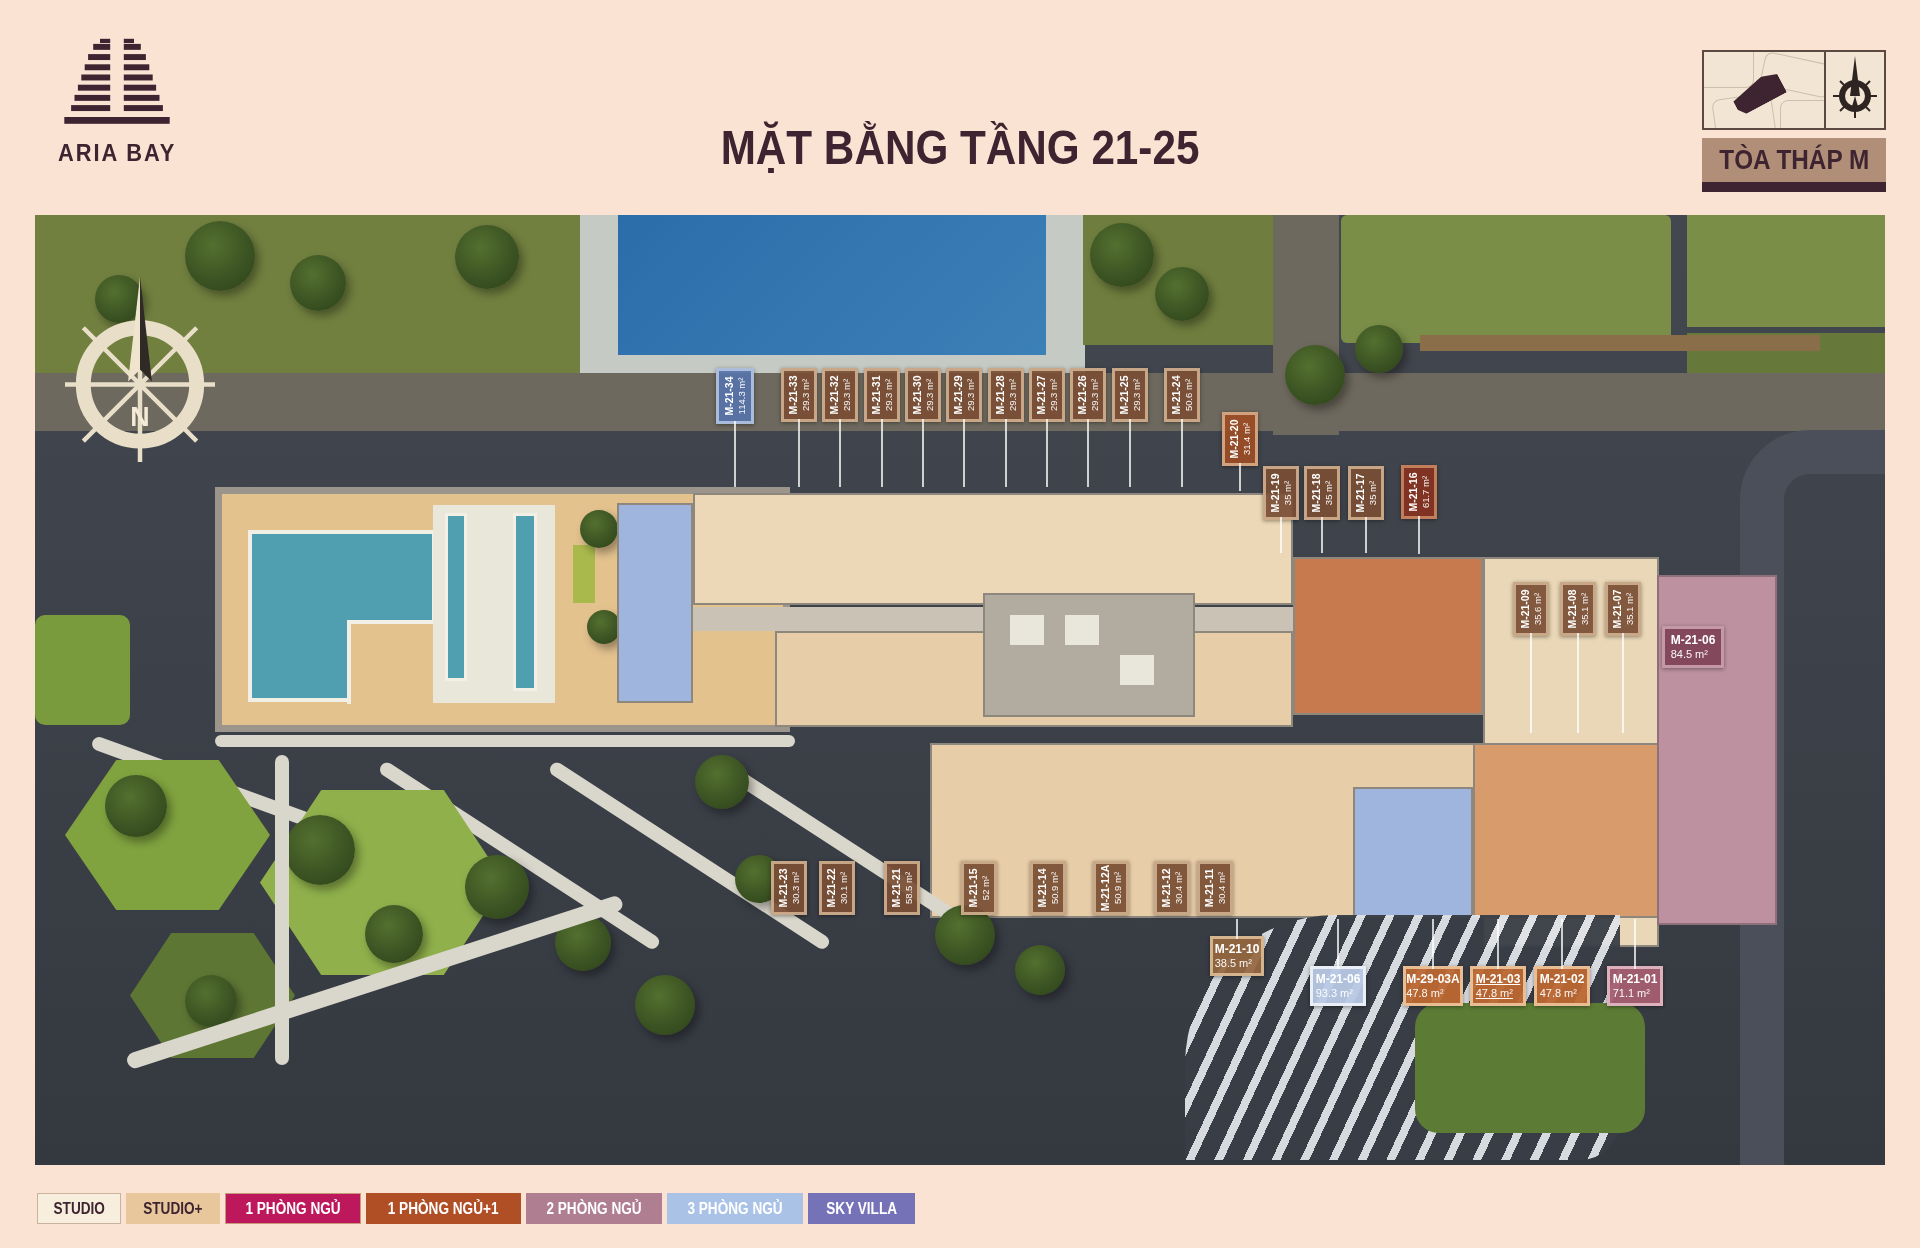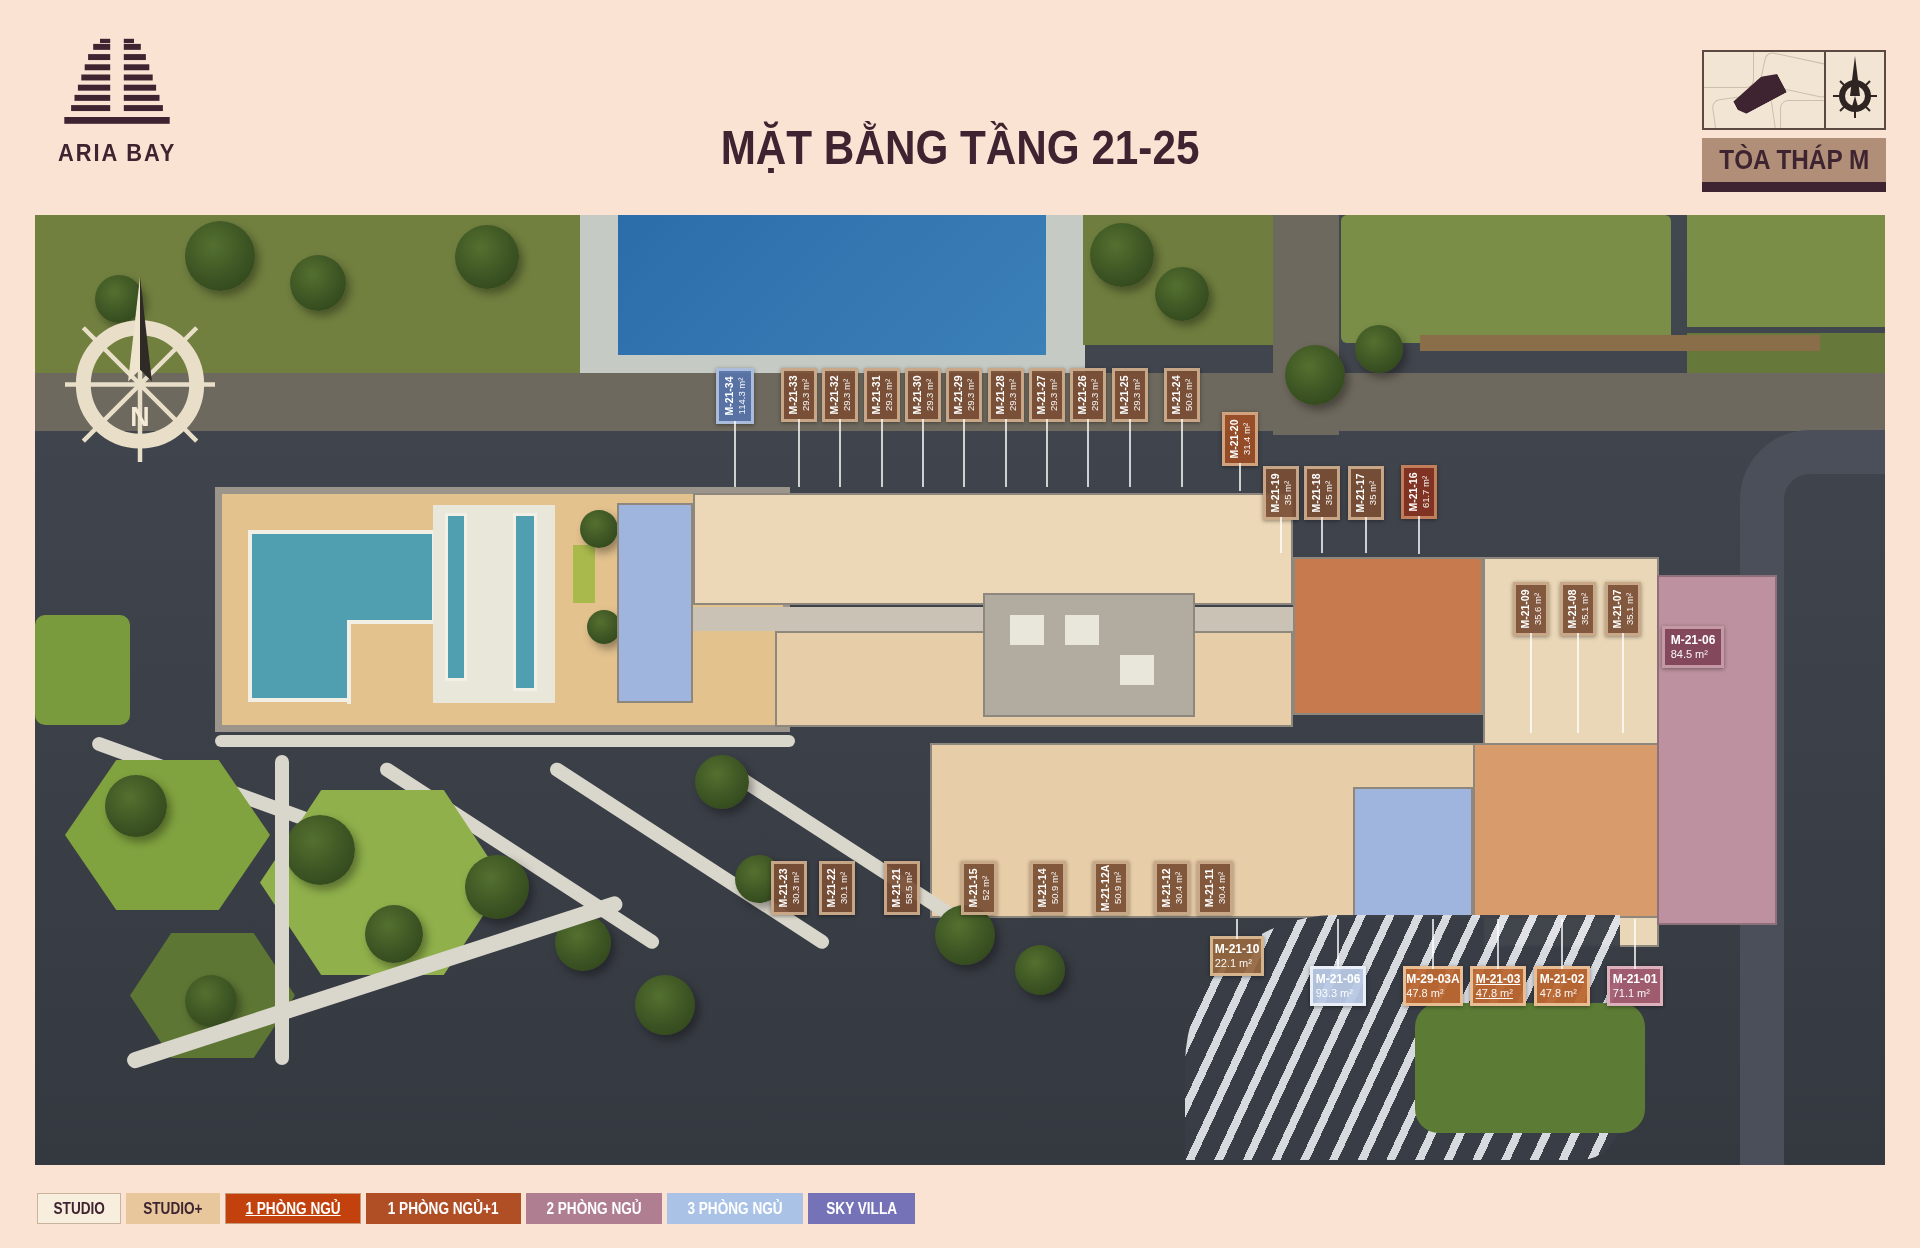--- a/index.html
+++ b/index.html
@@ -407,21 +407,21 @@
       </div>
       <div class="ulabel v" style="left: 1197px; top: 861px; width: 36px; height: 54px; background: rgba(122, 79, 53, 0.93); border: 3px solid rgba(219, 189, 155, 0.8); color: rgb(255, 255, 255); position: absolute;">
         <div class="vin" style="width: 50px;">
           <div class="u-id">M-21-11</div>
           <div class="u-area">30.4 m²</div>
         </div>
       </div>
       <div class="ulabel h" style="left: 1210px; top: 936px; width: 54px; height: 40px; background: rgba(148, 103, 63, 0.93); border: 3px solid rgba(224, 194, 158, 0.85); color: rgb(255, 255, 255); position: absolute;">
         <div class="hin">
           <div class="u-id">M-21-10</div>
-          <div class="u-area">22.1 m²</div>
+          <div class="u-area">38.5 m²</div>
         </div>
         <div class="leader" style="height: 20px; bottom: 100%;"></div>
       </div>
       <div class="ulabel h" style="left: 1310px; top: 966px; width: 56px; height: 40px; background: rgba(184, 200, 228, 0.95); border: 3px solid rgba(240, 243, 248, 0.9); color: rgb(255, 255, 255); position: absolute;">
         <div class="hin">
           <div class="u-id">M-21-06</div>
           <div class="u-area">93.3 m²</div>
         </div>
         <div class="leader" style="height: 50px; bottom: 100%;"></div>
       </div>
@@ -455,21 +455,21 @@
       </div>
     </div>
 
   <div class="legend">
       <div class="chip" style="background: rgb(247, 238, 221); color: rgb(62, 36, 48); border: 1px solid rgb(201, 180, 155);">
         <span>STUDIO</span>
       </div>
       <div class="chip" style="background: rgb(233, 199, 157); color: rgb(62, 36, 48); border: 1px solid rgb(233, 199, 157);">
         <span>STUDIO+</span>
       </div>
-      <div class="chip" style="background: #c2410c; color: rgb(255, 255, 255); border: 1px solid rgb(199, 154, 121); text-decoration: underline;">
+      <div class="chip" style="background: #be185d; color: rgb(255, 255, 255); border: 1px solid rgb(199, 154, 121);">
         <span>1 PHÒNG NGỦ</span>
       </div>
       <div class="chip" style="background: rgb(176, 78, 38); color: rgb(255, 255, 255); border: 1px solid rgb(176, 78, 38);">
         <span>1 PHÒNG NGỦ+1</span>
       </div>
       <div class="chip" style="background: rgb(176, 126, 145); color: rgb(255, 255, 255); border: 1px solid rgb(176, 126, 145);">
         <span>2 PHÒNG NGỦ</span>
       </div>
       <div class="chip" style="background: rgb(169, 194, 230); color: rgb(255, 255, 255); border: 1px solid rgb(169, 194, 230);">
         <span>3 PHÒNG NGỦ</span>

